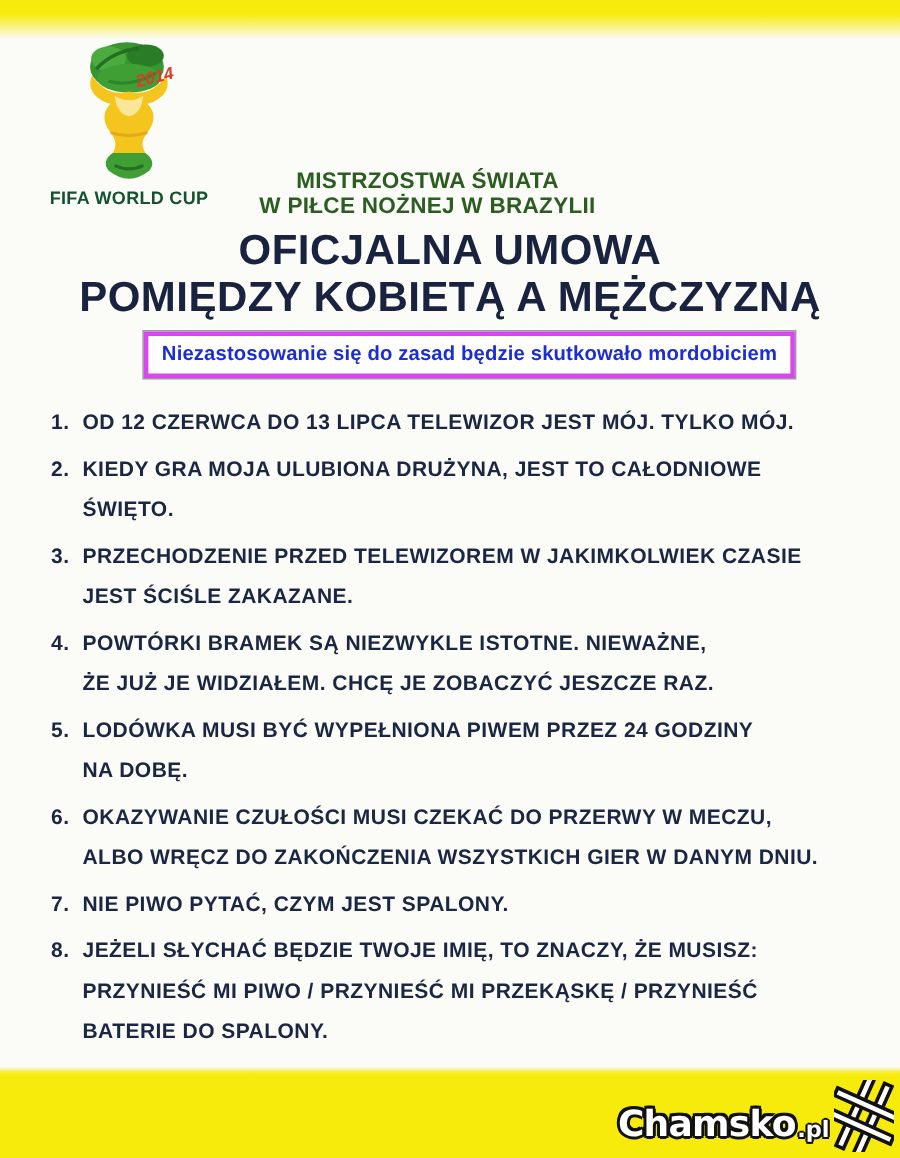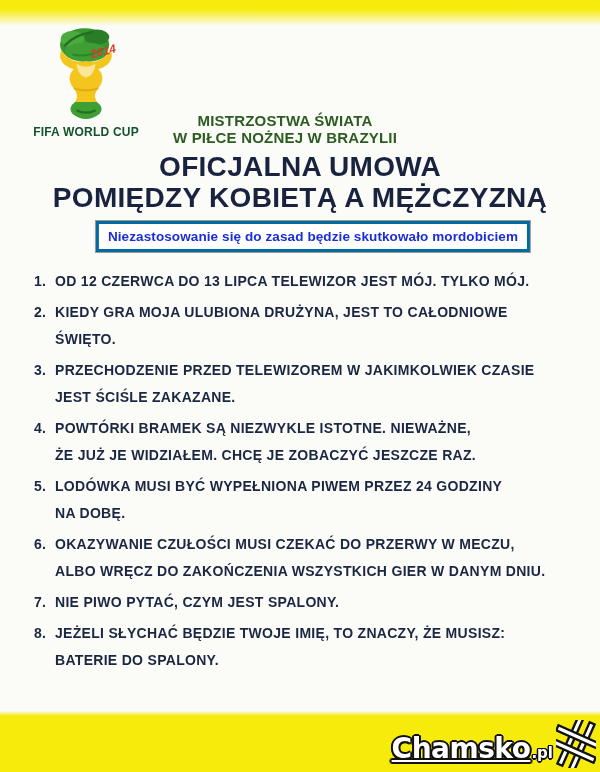--- a/index.html
+++ b/index.html
@@ -27,45 +27,44 @@
     color:#2b5c20; font-weight:bold; font-size:15px; line-height:17px; letter-spacing:0.2px;margin-top:24px;
   }
   
   .main-title {
     position:absolute; left:0; top:151px; width:100%; text-align:center;
     color:#19233f; font-weight:bold; font-size:28px; line-height:31px; letter-spacing:0.3px;
   }
   
   .warning-box {
     position:absolute; top:221px; left:50%; transform:translateX(calc(-50% + 13px));
-    background:#ffffff; border:3px solid #0369a1; box-shadow:0 0 0 1px #9a9a9a;
+    background:#ffffff; border:3px solid #d946ef; box-shadow:0 0 0 1px #9a9a9a;
     padding:3px 9px 4px 9px; white-space:nowrap;
   }
   .warning-text { color:#1b2ed6; font-weight:bold; font-size:13.5px; letter-spacing:0.1px; }
   
   .rules { position:absolute; left:34px; top:268px; width:545px; color:#1b2742; }
   .rule { display:flex; margin-bottom:4px; }
   .rule .num {
     flex:0 0 21px; width:21px; font-weight:bold; font-size:14px; line-height:27px; letter-spacing:0.3px;
   }
   .rule .lines { flex:1; }
   .rule .ln { font-weight:bold; font-size:14px; line-height:27px; letter-spacing:0.3px; }
   
   .bottom-bar {
     position:absolute; left:0; right:0; top:711px; bottom:0;
     background:linear-gradient(to bottom, rgba(246,235,10,0) 0px, #f6eb0a 5px);
     display:flex; align-items:center; justify-content:flex-end; padding-right:4px;
   }
   .chamsko-wrap { display:flex; align-items:flex-end; }
   .chamsko-brand {
-    font-family:"DejaVu Sans", sans-serif; font-weight:bold; font-size:28px; line-height:30px;
+    font-family:"DejaVu Sans", sans-serif; font-weight:bold; font-size:24px; line-height:30px;
     color:#ffffff; letter-spacing:-0.5px;
     text-shadow:2px 0 0 #111, -2px 0 0 #111, 0 2px 0 #111, 0 -2px 0 #111,
                 1.5px 1.5px 0 #111, -1.5px -1.5px 0 #111, 1.5px -1.5px 0 #111, -1.5px 1.5px 0 #111;
-    text-decoration:underline;
   }
   .chamsko-tld {
     font-family:"DejaVu Sans", sans-serif; font-weight:bold; font-size:15px; line-height:15px;
     color:#ffffff; margin:0 0 3px 1px;
     text-shadow:1.5px 0 0 #111, -1.5px 0 0 #111, 0 1.5px 0 #111, 0 -1.5px 0 #111,
                 1px 1px 0 #111, -1px -1px 0 #111, 1px -1px 0 #111, -1px 1px 0 #111;
   }
   .chamsko-icon { margin-left:3px; margin-bottom:-4px; }
 </style>
 </head>
@@ -166,20 +165,21 @@
       <div class="num">7.</div>
       <div class="lines">
         <div class="ln">NIE PIWO PYTAĆ, CZYM JEST SPALONY.</div>
       </div>
     </div>
 
     <div class="rule">
       <div class="num">8.</div>
       <div class="lines">
         <div class="ln">JEŻELI SŁYCHAĆ BĘDZIE TWOJE IMIĘ, TO ZNACZY, ŻE MUSISZ:</div>
+        <div class="ln">PRZYNIEŚĆ MI PIWO / PRZYNIEŚĆ MI PRZEKĄSKĘ / PRZYNIEŚĆ</div>
         <div class="ln">BATERIE DO SPALONY.</div>
       </div>
     </div>
 
   </div>
 
   <div class="bottom-bar">
     <div class="chamsko-wrap">
       <span class="chamsko-brand">Chamsko</span>
       <span class="chamsko-tld">.pl</span>

